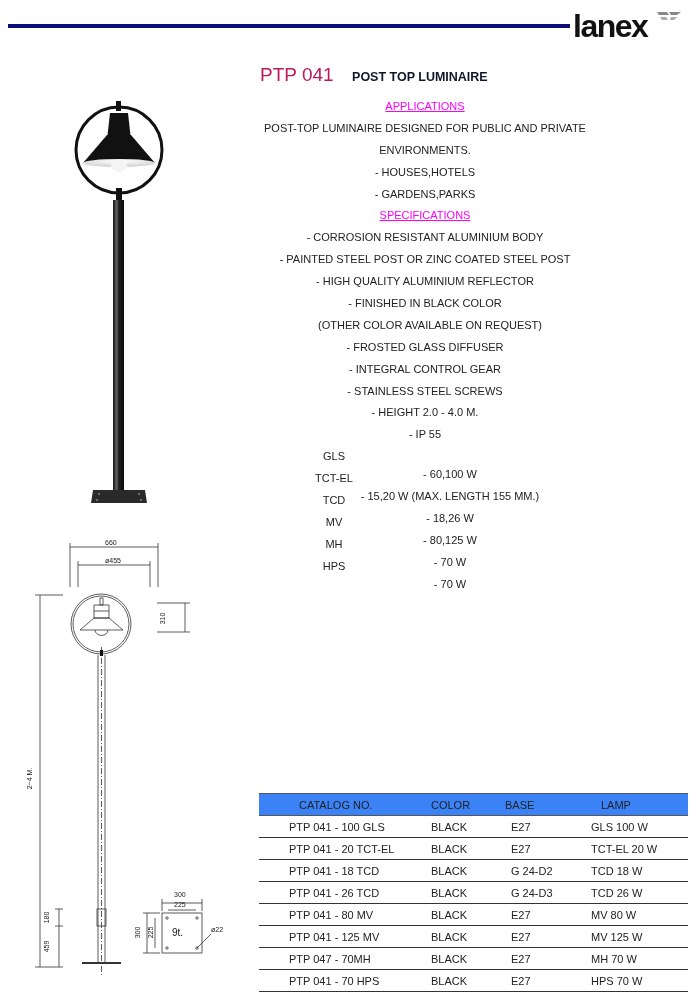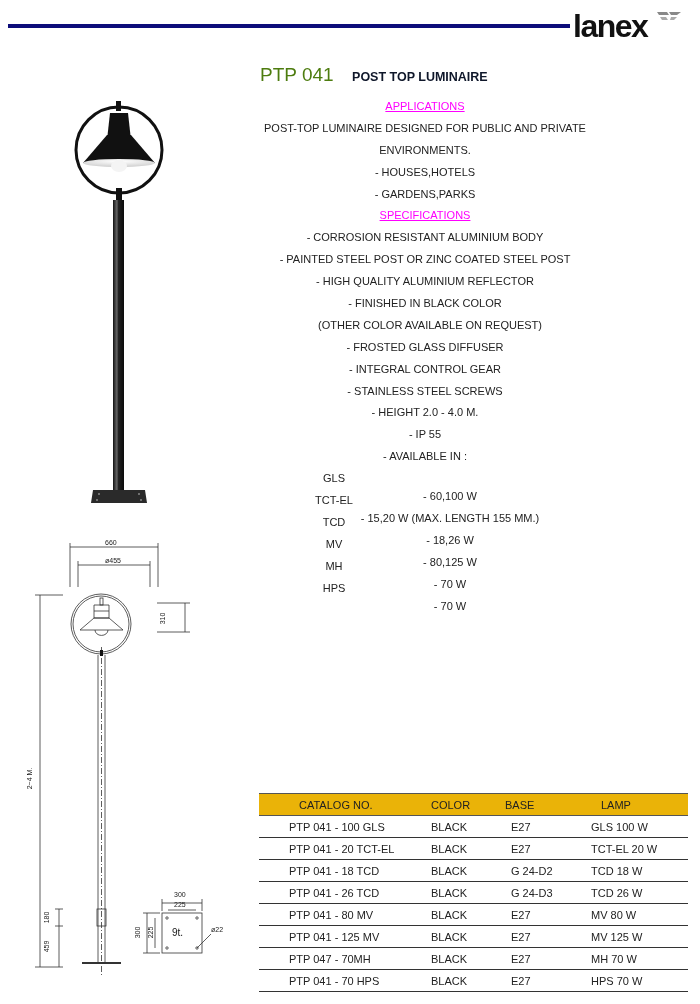--- a/index.html
+++ b/index.html
@@ -5,35 +5,35 @@
   * { margin:0; padding:0; box-sizing:border-box; }
   html, body { width:700px; height:1004px; background:#ffffff; overflow:hidden; }
   body { position:relative; font-family:"Liberation Sans", sans-serif; color:#1a1a1a; }
 
   .header-line { position:absolute; left:8px; top:24px; width:562px; height:4px; background:#0d0d7a; }
   .logo { position:absolute; left:573px; top:8px; width:110px; height:36px; }
   .logo-text { position:absolute; left:0; top:0; font-family:"Liberation Sans", sans-serif; font-weight:bold; font-size:32px; letter-spacing:-1.5px; color:#111; line-height:36px; }
   .logo-chevron { position:absolute; left:82px; top:2px; width:28px; height:14px; }
 
   .title { position:absolute; left:260px; top:64px; white-space:nowrap; }
-  .title .code { font-size:19px; font-weight:normal; color:#4d7c0f; }
+  .title .code { font-size:19px; font-weight:normal; color:#be185d; }
   .title .name { font-size:12.5px; font-weight:bold; margin-left:14px; color:#0f172a; }
 
   .text-col { position:absolute; left:260px; top:97px; width:330px; font-size:11px; color:#222;text-align:center; }
   .line { height:21.9px; line-height:18px; white-space:nowrap; }
   .section-head { color:#ff00ff; text-decoration:underline; }
   .indent { padding-left:10px; }
   .lamp-row { display:flex; padding-left:50px;flex-direction:column; }
   .lamp-row .k { width:48px; }
 
   .photo { position:absolute; left:55px; top:85px; width:140px; height:425px; }
   .drawing { position:absolute; left:25px; top:535px; width:230px; height:440px; }
 
   .table { position:absolute; left:259px; top:793px; width:429px; font-size:11px; color:#222; }
-  .thead { display:flex; background:#eab308; height:23px; align-items:center; border-top:1px solid #555; border-bottom:1px solid #555; }
+  .thead { display:flex; background:#3b82f6; height:23px; align-items:center; border-top:1px solid #555; border-bottom:1px solid #555; }
   .trow { display:flex; height:22px; align-items:center; border-bottom:1.2px solid #333; }
   .c1 { width:162px; padding-left:30px; }
   .c2 { width:76px; padding-left:10px; }
   .c3 { width:94px; padding-left:14px; }
   .c4 { width:97px; padding-left:0px; }
   .thead .c1 { padding-left:40px; }
   .thead .c2 { padding-left:10px; }
   .thead .c3 { padding-left:8px; }
   .thead .c4 { padding-left:10px; }
 </style>
@@ -67,21 +67,20 @@
   <div class="line"> - CORROSION RESISTANT ALUMINIUM BODY</div>
   <div class="line"> - PAINTED STEEL POST OR ZINC COATED STEEL POST</div>
   <div class="line"> - HIGH QUALITY ALUMINIUM REFLECTOR</div>
   <div class="line"> - FINISHED IN BLACK COLOR</div>
   <div class="line indent">   (OTHER COLOR AVAILABLE ON REQUEST)</div>
   <div class="line"> - FROSTED GLASS DIFFUSER</div>
   <div class="line"> - INTEGRAL CONTROL GEAR</div>
   <div class="line"> - STAINLESS STEEL SCREWS</div>
   <div class="line"> - HEIGHT 2.0 - 4.0 M.</div>
   <div class="line"> - IP 55</div>
-  <div class="line"> - AVAILABLE IN :</div>
 
   <div class="line lamp-row">
     <span class="k">GLS</span>
     <span>-  60,100 W</span>
   </div>
   <div class="line lamp-row">
     <span class="k">TCT-EL</span>
     <span>-  15,20 W (MAX. LENGTH 155 MM.)</span>
   </div>
   <div class="line lamp-row">

